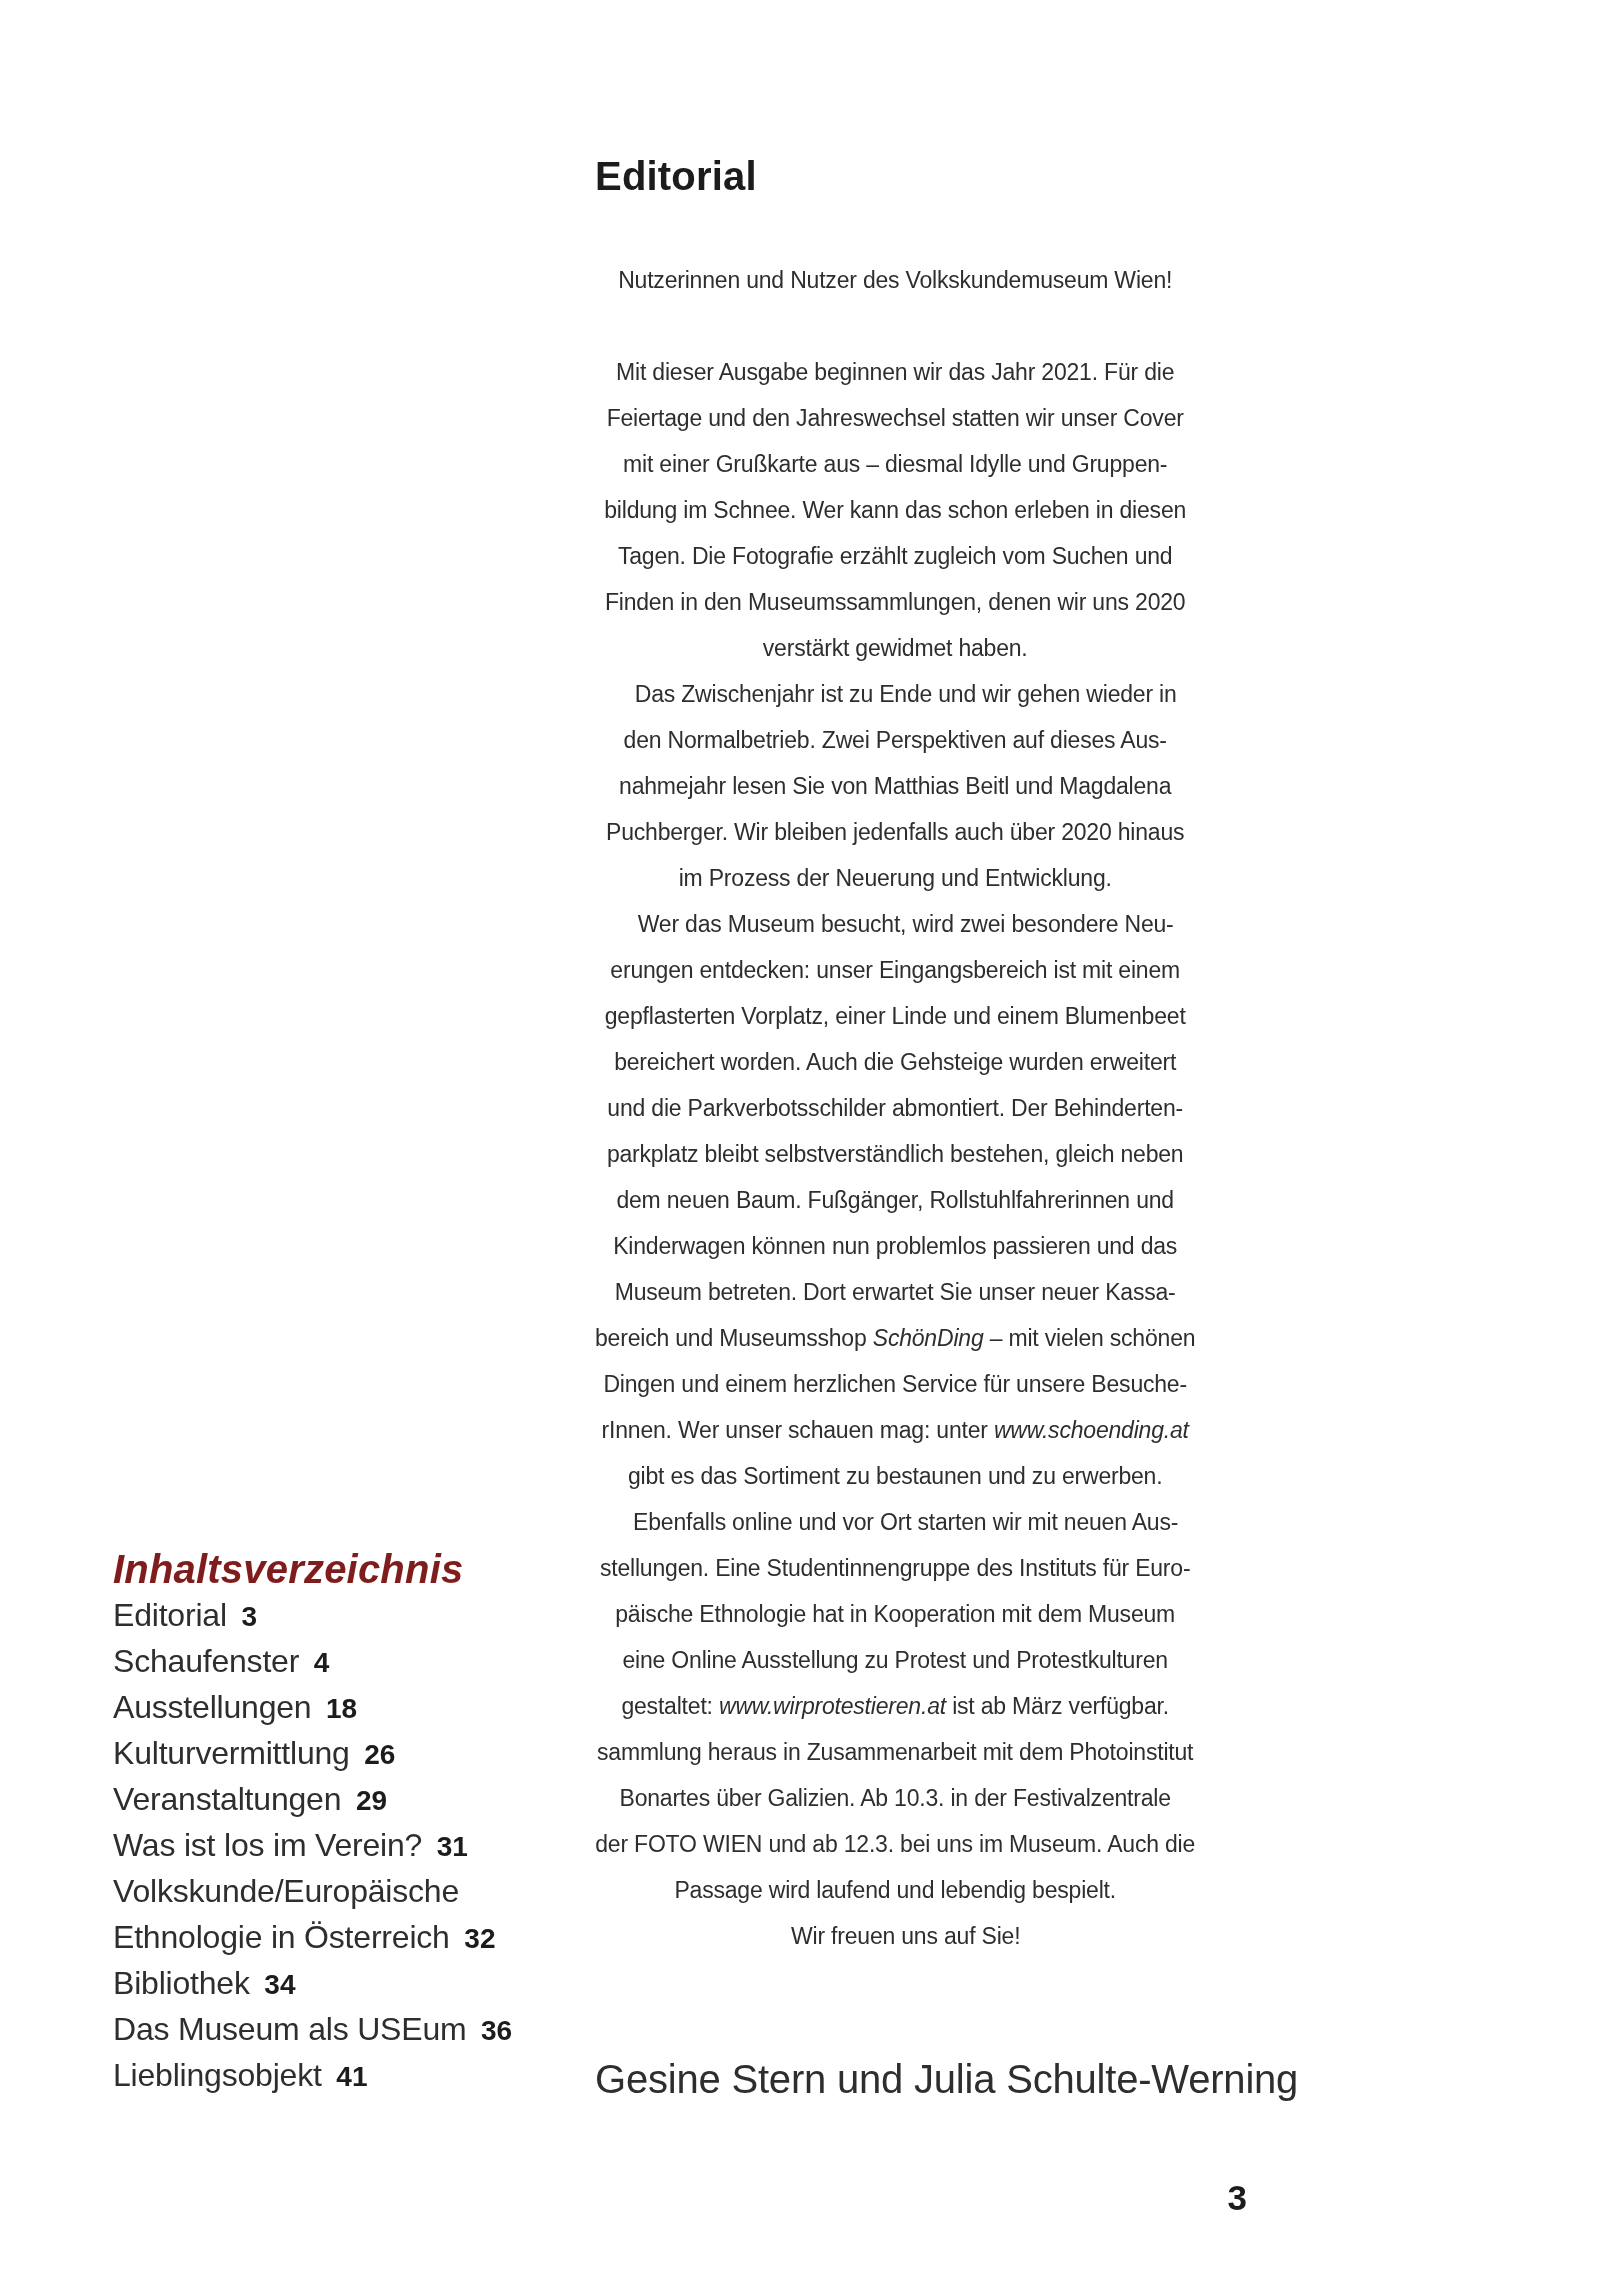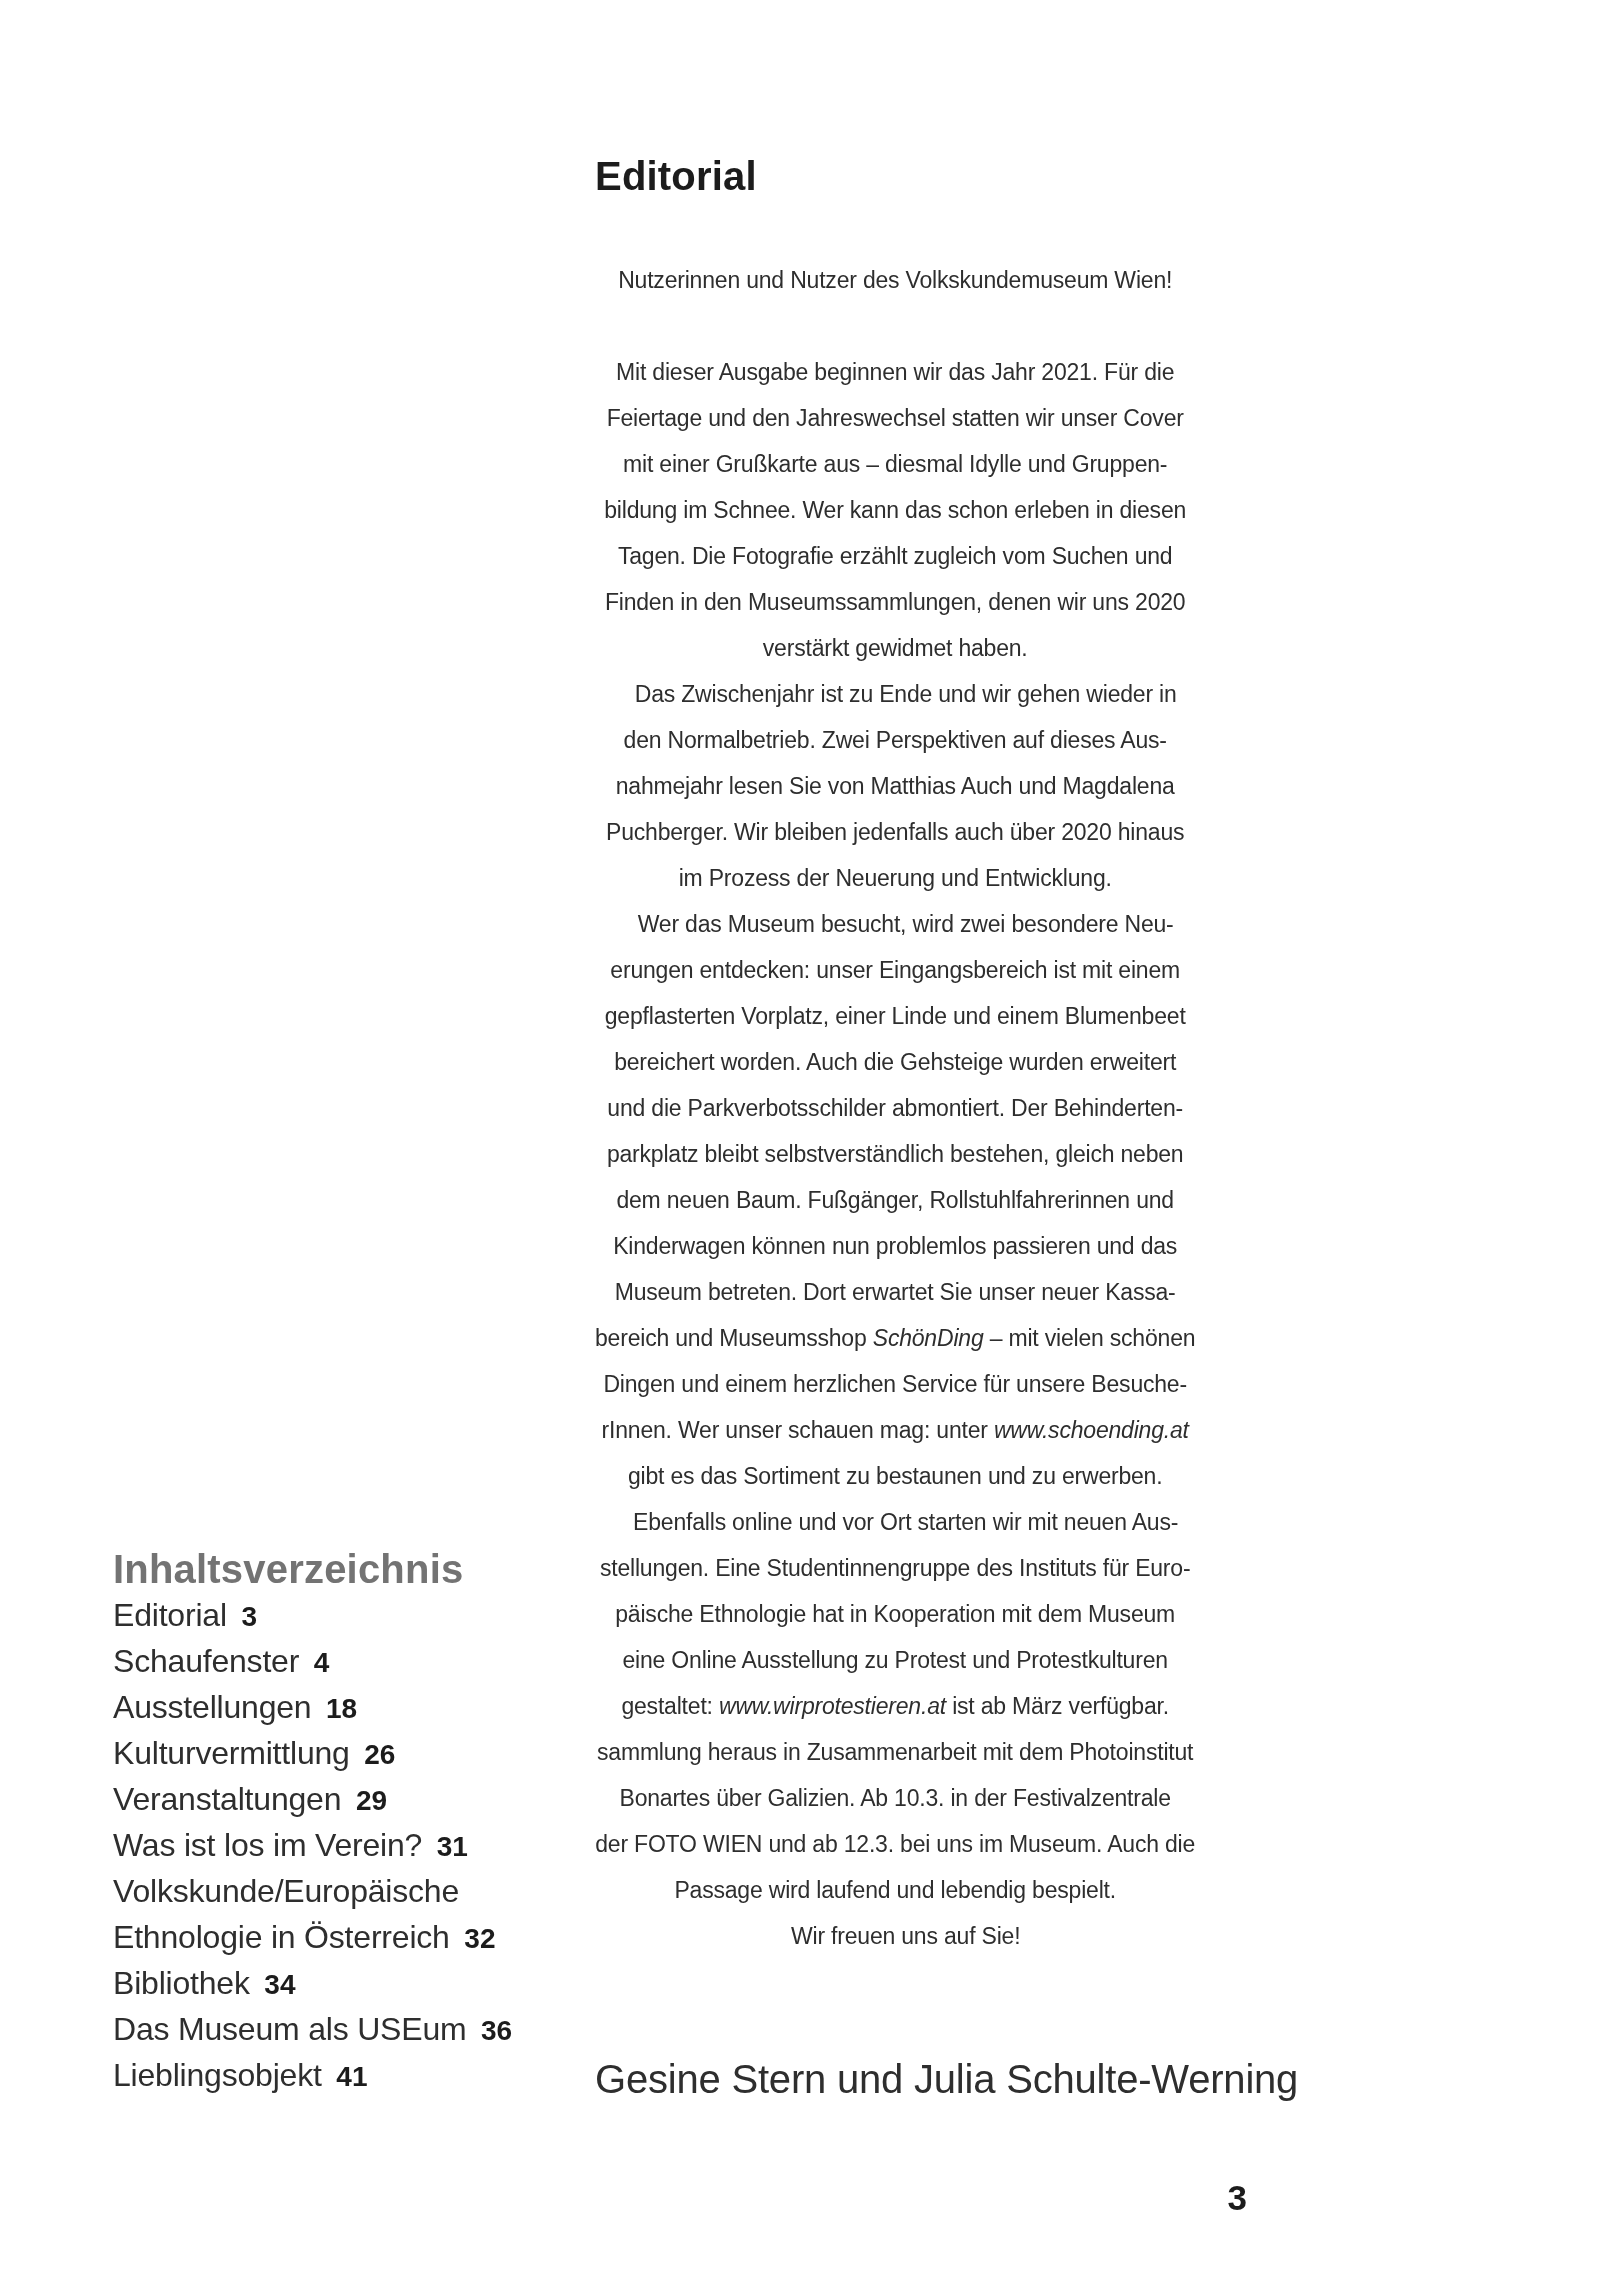--- a/index.html
+++ b/index.html
@@ -55,22 +55,23 @@
     position: absolute;
     left: 113px;
     top: 1546px;
     width: 453px;
   }
   .toc-heading {
     font-size: 40px;
     font-weight: 700;
     line-height: 46px;
     letter-spacing: 0.2px;
-    color: #737373;
+    color: #7f1d1d;
     white-space: nowrap;
+    font-style: italic;
   }
   .toc-list { }
   .toc-row {
     height: 46px;
     line-height: 46px;
     white-space: nowrap;
   }
   .toc-label {
     font-size: 32px;
     font-weight: 400;
@@ -104,21 +105,21 @@
       <div class="line"></div>
       <div class="line"><span class="">Mit dieser Ausgabe beginnen wir das Jahr 2021. Für die</span></div>
       <div class="line"><span class="">Feiertage und den Jahreswechsel statten wir unser Cover</span></div>
       <div class="line"><span class="">mit einer Grußkarte aus – diesmal Idylle und Gruppen-</span></div>
       <div class="line"><span class="">bildung im Schnee. Wer kann das schon erleben in diesen</span></div>
       <div class="line"><span class="">Tagen. Die Fotografie erzählt zugleich vom Suchen und</span></div>
       <div class="line"><span class="">Finden in den Museumssammlungen, denen wir uns 2020</span></div>
       <div class="line"><span class="">verstärkt gewidmet haben.</span></div>
       <div class="line indent"><span class="">Das Zwischenjahr ist zu Ende und wir gehen wieder in</span></div>
       <div class="line"><span class="">den Normalbetrieb. Zwei Perspektiven auf dieses Aus-</span></div>
-      <div class="line"><span class="">nahmejahr lesen Sie von Matthias Auch und Magdalena</span></div>
+      <div class="line"><span class="">nahmejahr lesen Sie von Matthias Beitl und Magdalena</span></div>
       <div class="line"><span class="">Puchberger. Wir bleiben jedenfalls auch über 2020 hinaus</span></div>
       <div class="line"><span class="">im Prozess der Neuerung und Entwicklung.</span></div>
       <div class="line indent"><span class="">Wer das Museum besucht, wird zwei besondere Neu-</span></div>
       <div class="line"><span class="">erungen entdecken: unser Eingangsbereich ist mit einem</span></div>
       <div class="line"><span class="">gepflasterten Vorplatz, einer Linde und einem Blumenbeet</span></div>
       <div class="line"><span class="">bereichert worden. Auch die Gehsteige wurden erweitert</span></div>
       <div class="line"><span class="">und die Parkverbotsschilder abmontiert. Der Behinderten-</span></div>
       <div class="line"><span class="">parkplatz bleibt selbstverständlich bestehen, gleich neben</span></div>
       <div class="line"><span class="">dem neuen Baum. Fußgänger, Rollstuhlfahrerinnen und</span></div>
       <div class="line"><span class="">Kinderwagen können nun problemlos passieren und das</span></div>

